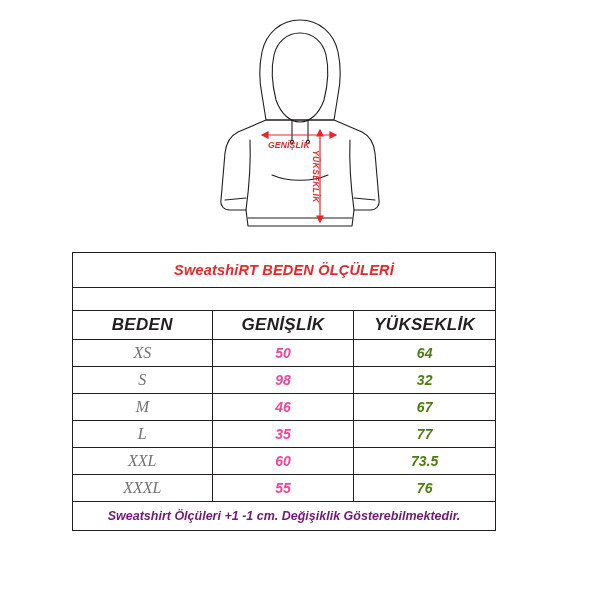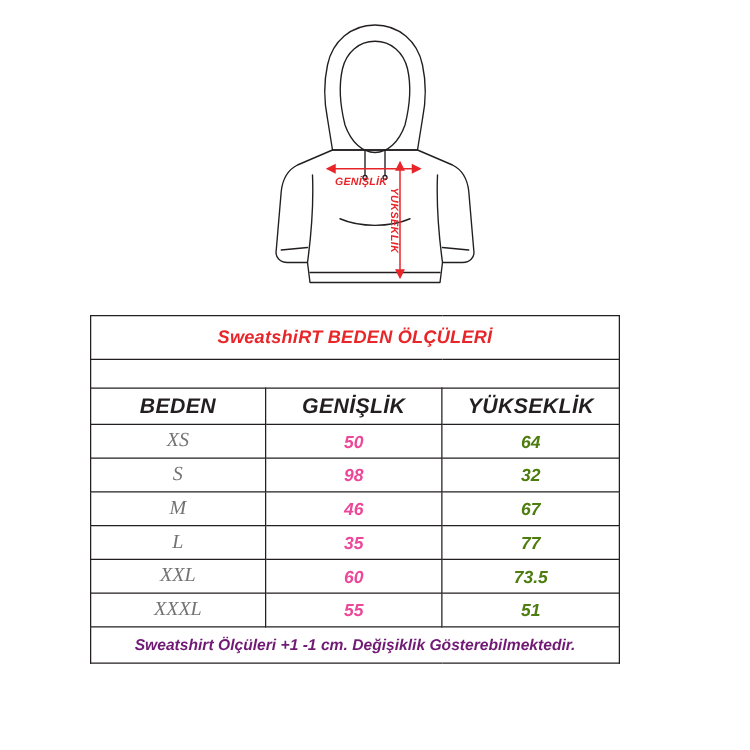--- a/index.html
+++ b/index.html
@@ -235,21 +235,21 @@
           <td class="val-cell light">77</td>
         </tr>
         <tr>
           <td class="beden-cell">XXL</td>
           <td class="val-cell">60</td>
           <td class="val-cell light">73.5</td>
         </tr>
         <tr>
           <td class="beden-cell">XXXL</td>
           <td class="val-cell">55</td>
-          <td class="val-cell light">51</td>
+          <td class="val-cell light">76</td>
         </tr>
 
         <tr>
           <td class="footer-cell" colspan="3">Sweatshirt Ölçüleri +1 -1 cm. Değişiklik Gösterebilmektedir.</td>
         </tr>
       </tbody>
     </table>
   </div>
 
 </div>

